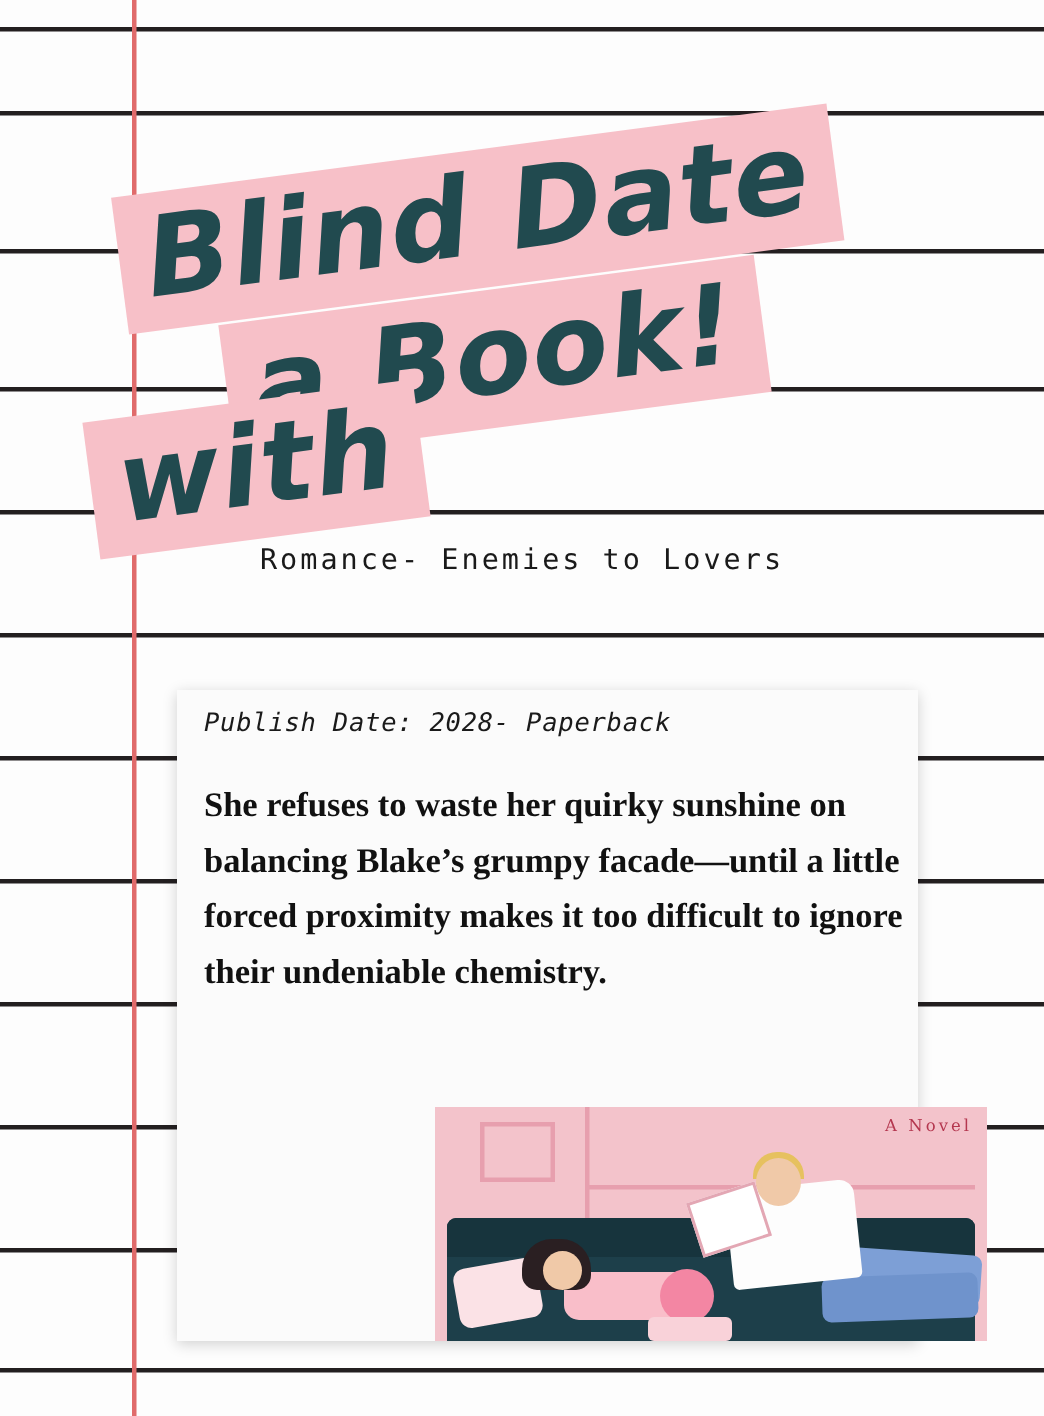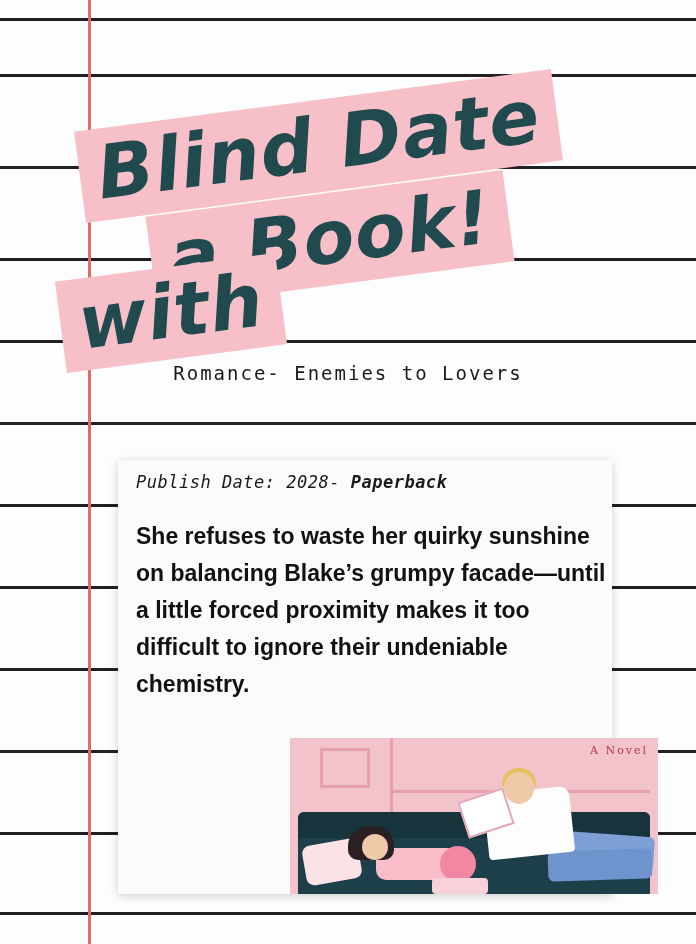--- a/index.html
+++ b/index.html
@@ -119,28 +119,28 @@
     position: absolute;
     left: 18px;
     top: 12px;
     font-family: "DejaVu Sans Mono", monospace;
     font-size: 17px;
     font-style: italic;
     color: #1a1a1a;
     letter-spacing: 0.5px;
   }
   .publish b {
-    font-weight: bold;
+    font-weight: normal;
   }
   .blurb {
     position: absolute;
     left: 18px;
     top: 58px;
     width: 470px;
-    font-family: Liberation Sans, sans-serif;
+    font-family: Liberation Serif, serif;
     font-size: 23px;
     line-height: 37px;
     font-weight: bold;
     color: #111111;
     letter-spacing: 0px;
   }
 
   
   .cover {
     position: absolute;

